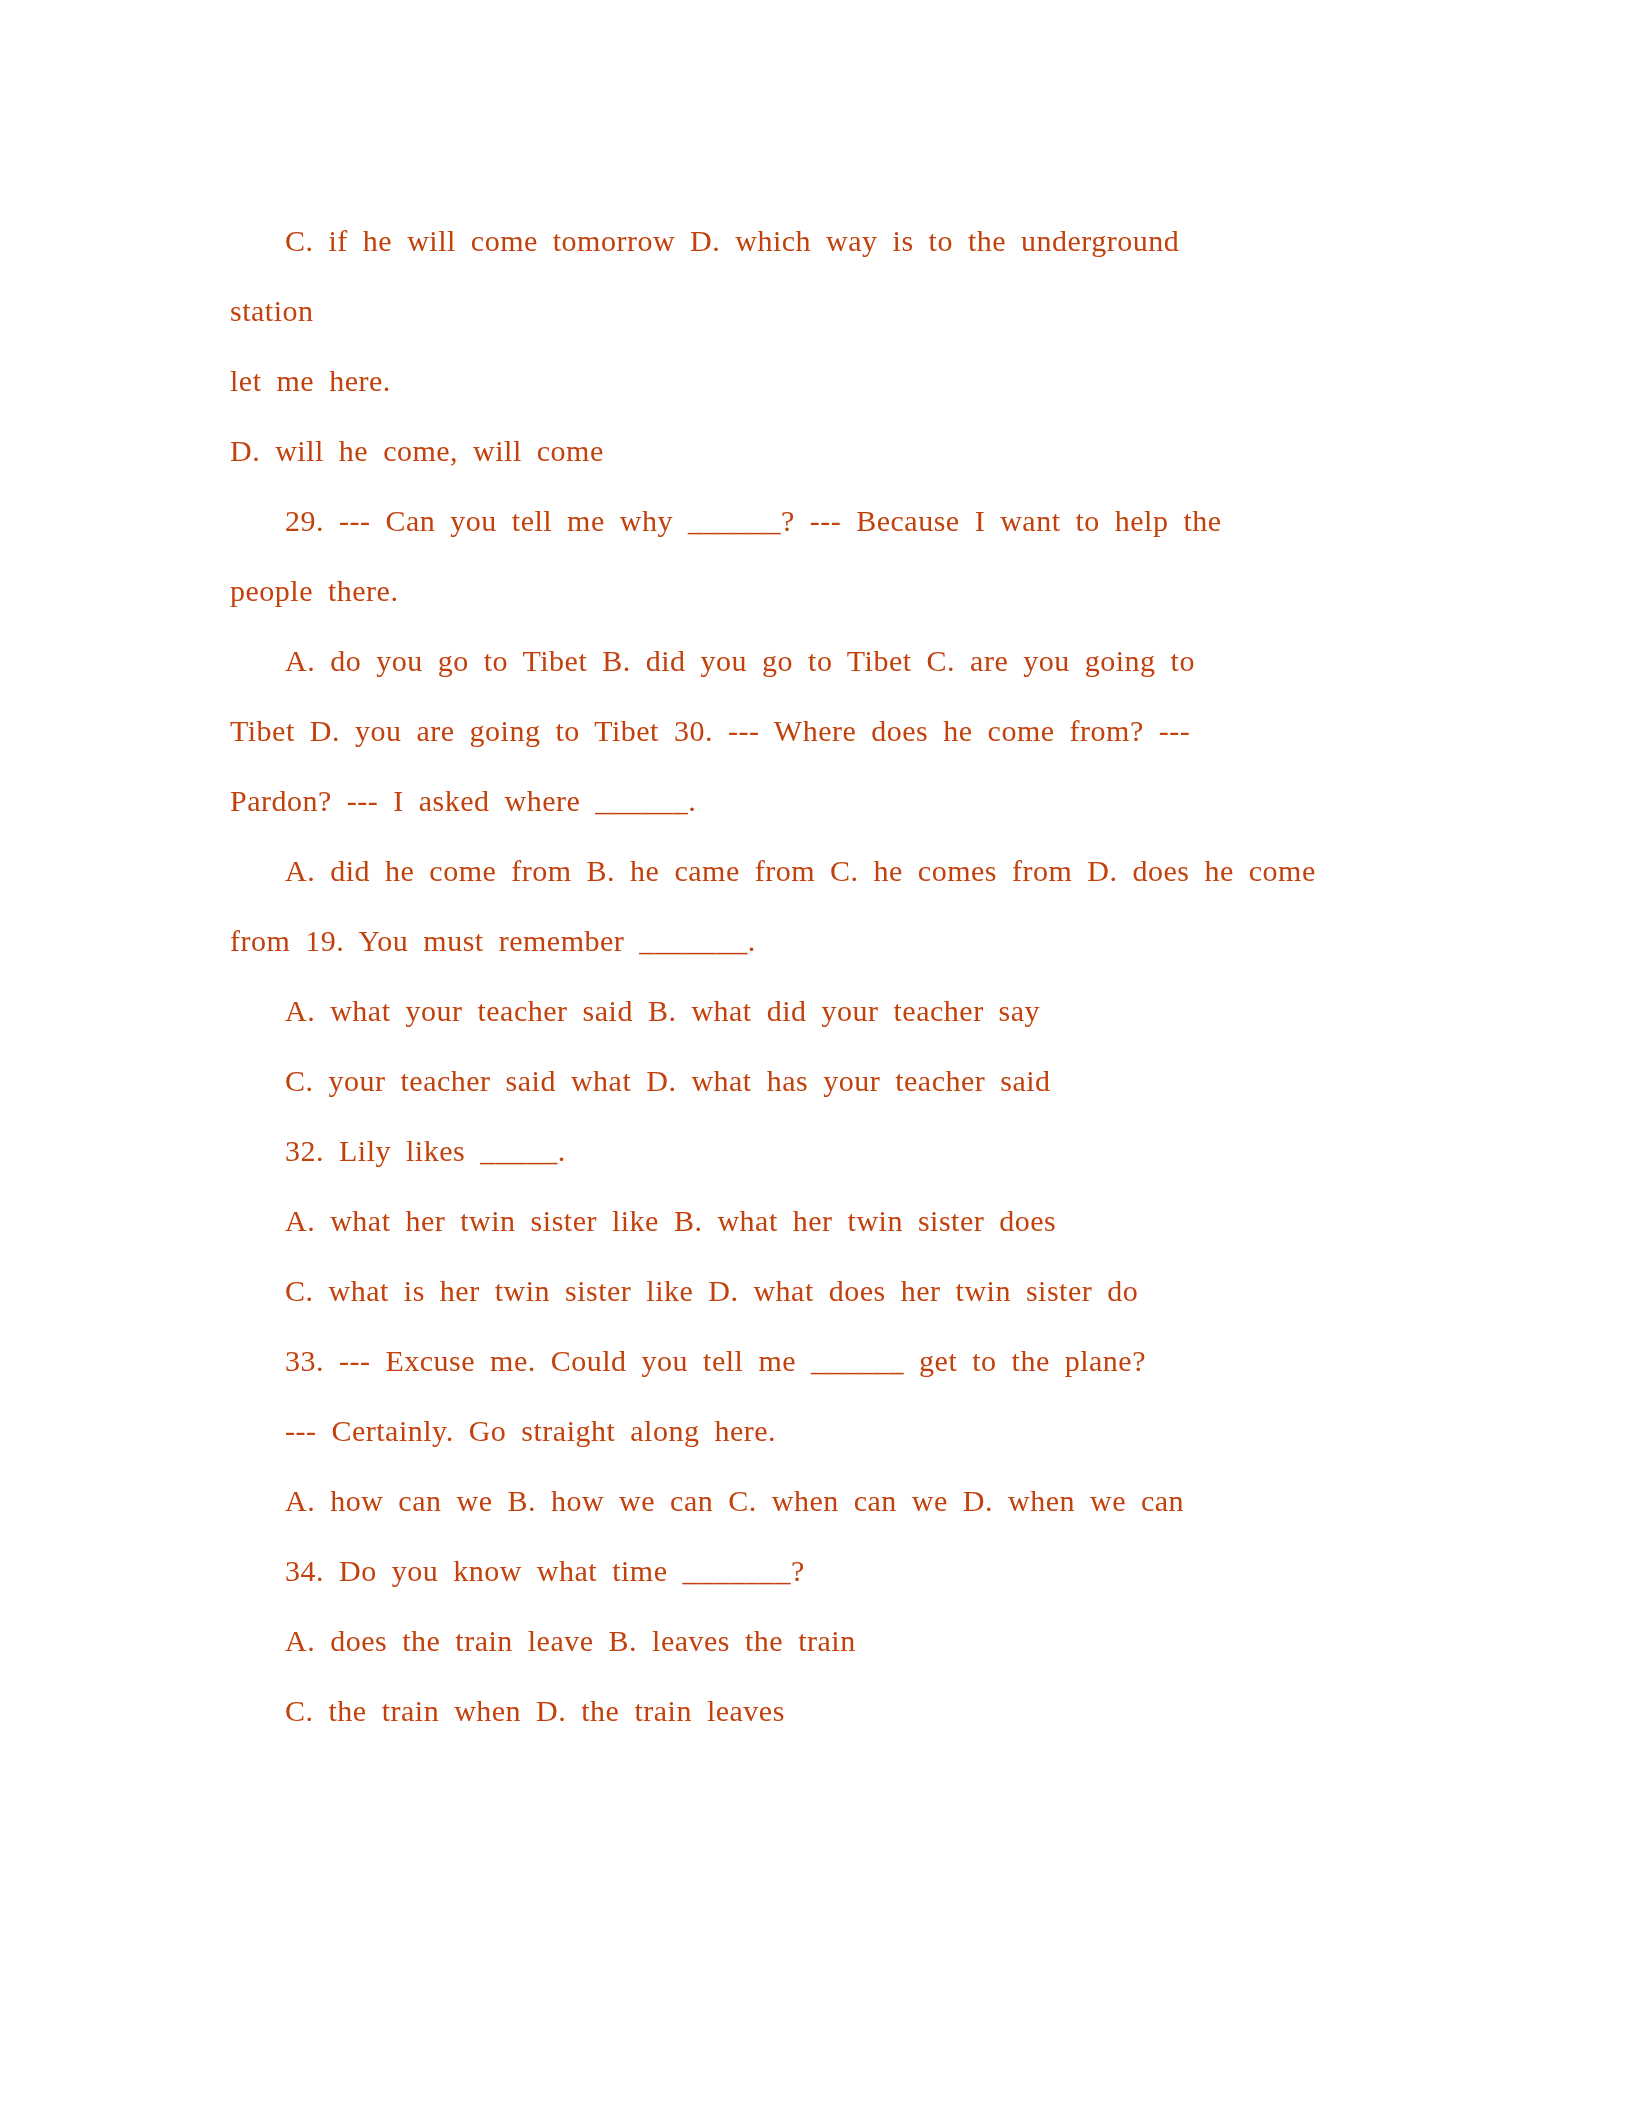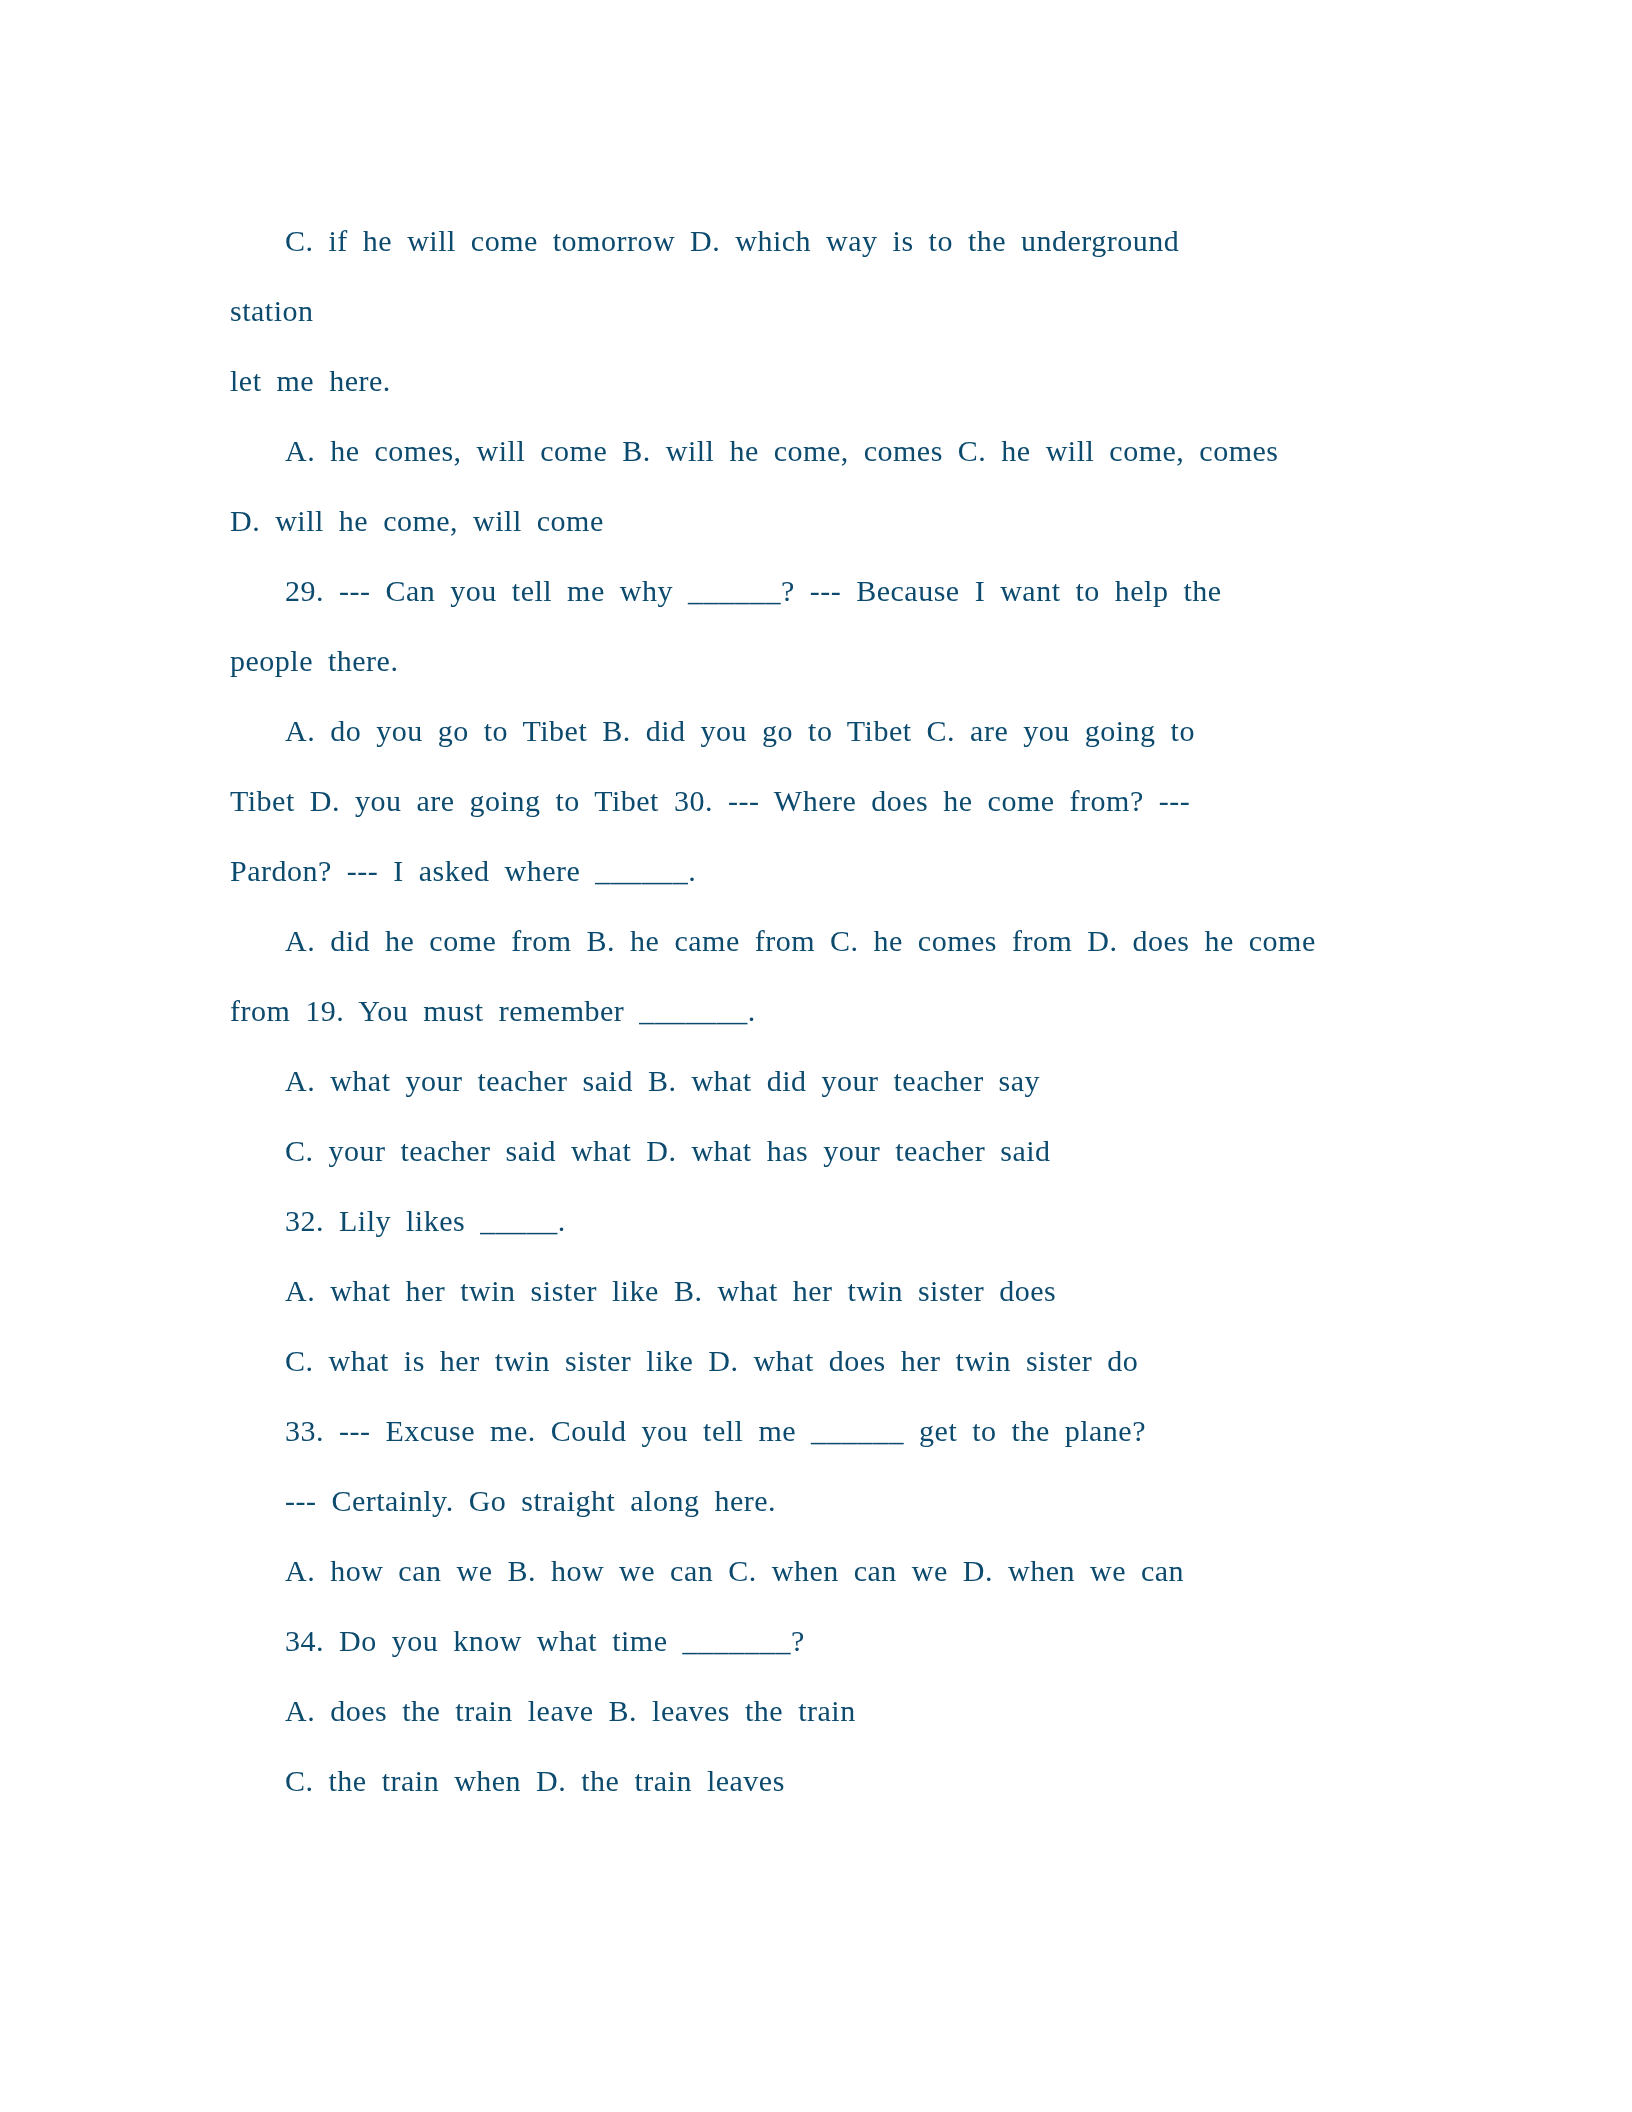--- a/index.html
+++ b/index.html
@@ -13,21 +13,21 @@
     height: 2112px;
     background: #ffffff;
     overflow: hidden;
     font-family: "Liberation Serif", serif;
   }
   .doc {
     position: absolute;
     left: 230px;
     top: 206px;
     width: 1170px;
-    color: #0c4a6e;
+    color: #c2410c;
     font-size: 30px;
     line-height: 70px;
     word-spacing: 7px;
     letter-spacing: 0.5px;
   }
   .line {
     white-space: nowrap;
     height: 70px;
   }
   .line.indent {
@@ -46,21 +46,20 @@
   }
 </style>
 </head>
 <body>
 
 <div class="page">
   <div class="doc">
       <div class="line indent">C. if he will come tomorrow D. which way is to the underground</div>
       <div class="line">station</div>
       <div class="line">let me here.</div>
-      <div class="line indent">A. he comes, will come B. will he come, comes C. he will come, comes</div>
       <div class="line">D. will he come, will come</div>
       <div class="line indent">29. --- Can you tell me why ______? --- Because I want to help the</div>
       <div class="line">people there.</div>
       <div class="line indent">A. do you go to Tibet B. did you go to Tibet C. are you going to</div>
       <div class="line">Tibet D. you are going to Tibet 30. --- Where does he come from? ---</div>
       <div class="line">Pardon? --- I asked where ______.</div>
       <div class="line indent">A. did he come from B. he came from C. he comes from D. does he come</div>
       <div class="line">from 19. You must remember _______.</div>
       <div class="line indent">A. what your teacher said B. what did your teacher say</div>
       <div class="line indent">C. your teacher said what D. what has your teacher said</div>

